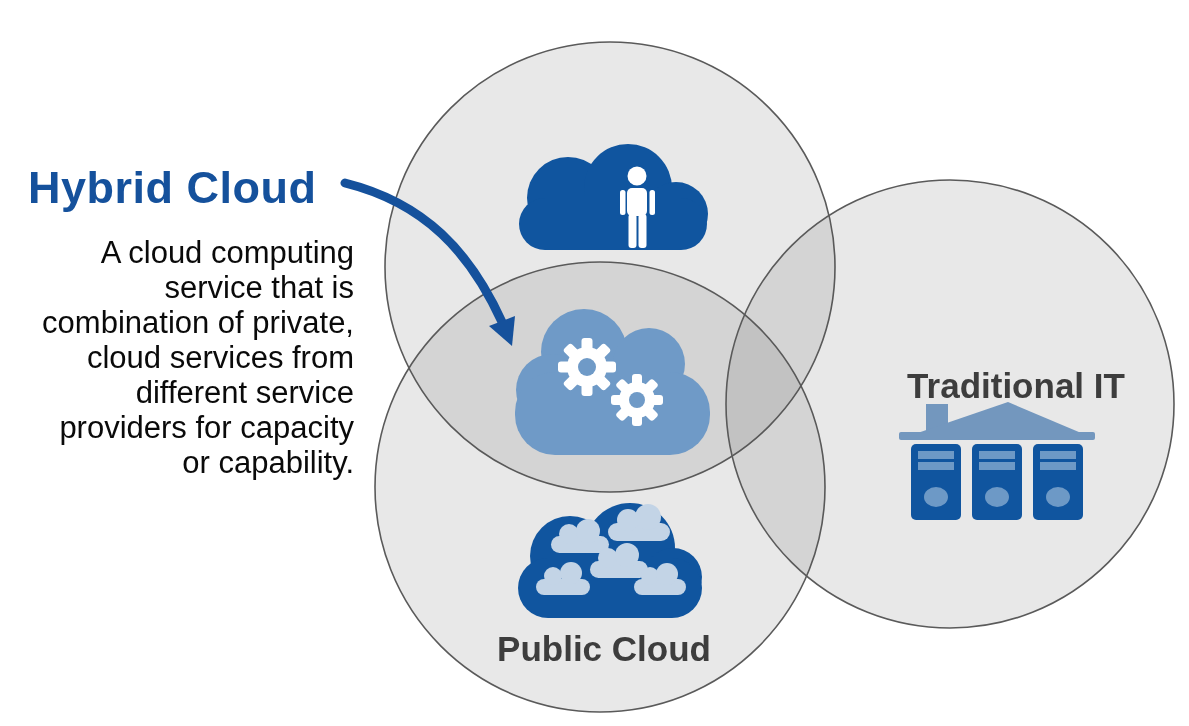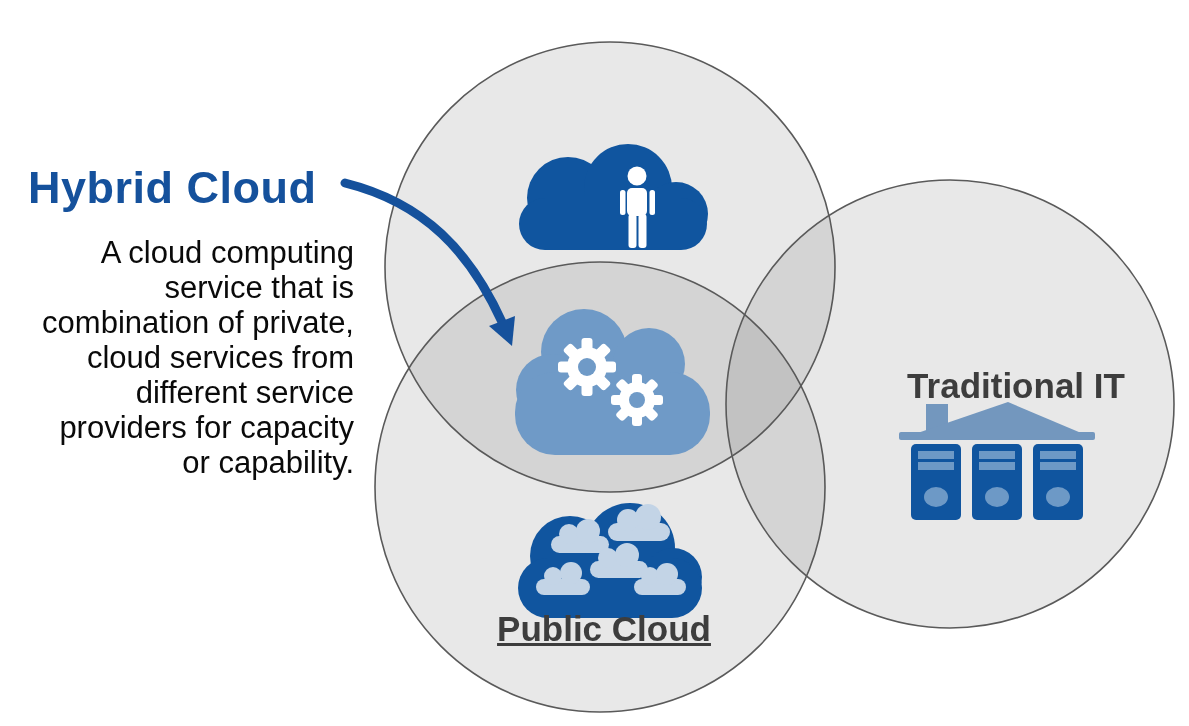--- a/index.html
+++ b/index.html
@@ -172,14 +172,14 @@
     <span>A cloud computing</span>
     <span>service that is</span>
     <span>combination of private,</span>
     <span>cloud services from</span>
     <span>different service</span>
     <span>providers for capacity</span>
     <span>or capability.</span>
   </div>
 
   <div class="label" style="left:1016px;top:327px;margin-top:39px;">Traditional IT</div>
-  <div class="label" style="left:604px;top:609px;text-decoration:underline;">Public Cloud</div>
+  <div class="label" style="left:604px;top:629px;">Public Cloud</div>
 </div>
 
 </body></html>

